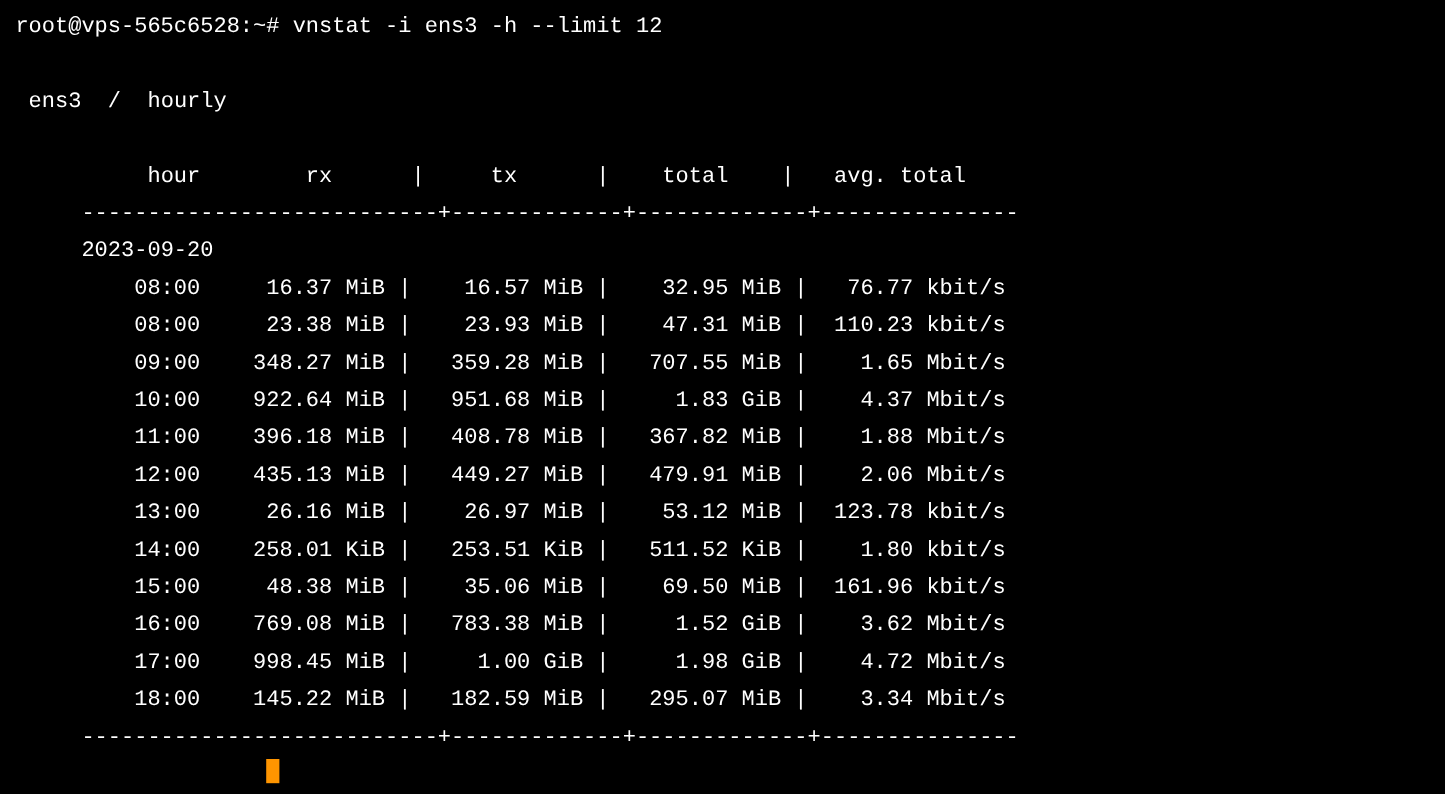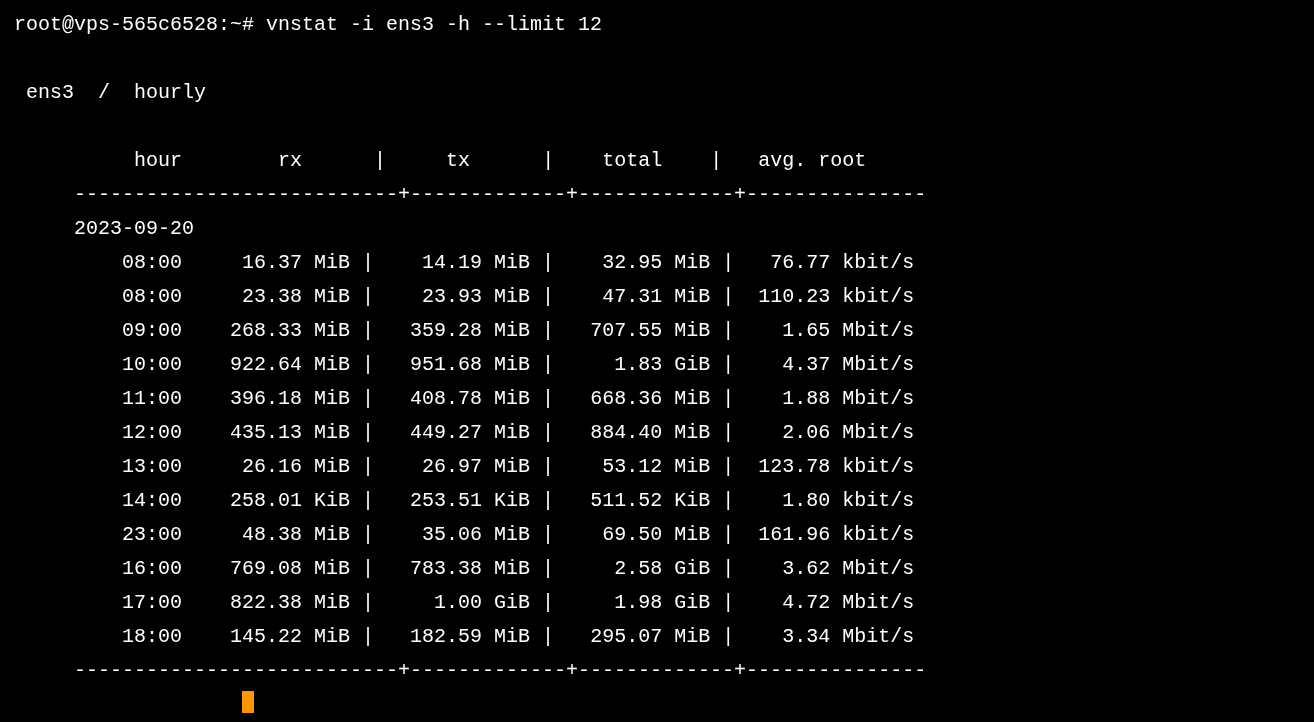--- a/index.html
+++ b/index.html
@@ -26,29 +26,29 @@
       vertical-align: -3px;
     }
   </style>
 </head>
 <body>
 
 <div class="terminal" id="term"><span>root@vps-565c6528:~#</span> <span>vnstat -i ens3 -h --limit 12</span>
 
  <span>ens3</span>  <span>/</span>  <span>hourly</span>
 
-          <span>hour</span>        <span>rx</span>      |     <span>tx</span>      |    <span>total</span>    |   <span>avg. root</span>
+          <span>hour</span>        <span>rx</span>      |     <span>tx</span>      |    <span>total</span>    |   <span>avg. total</span>
 <span>     ---------------------------+-------------+-------------+---------------</span>
      <span>2023-09-20</span>
-<span><span>         08:00</span><span>     16.37 MiB</span> |<span>    14.19 MiB</span> |<span>    32.95 MiB</span> |<span>   76.77 kbit/s</span></span>
+<span><span>         08:00</span><span>     16.37 MiB</span> |<span>    16.57 MiB</span> |<span>    32.95 MiB</span> |<span>   76.77 kbit/s</span></span>
 <span><span>         08:00</span><span>     23.38 MiB</span> |<span>    23.93 MiB</span> |<span>    47.31 MiB</span> |<span>  110.23 kbit/s</span></span>
-<span><span>         09:00</span><span>    268.33 MiB</span> |<span>   359.28 MiB</span> |<span>   707.55 MiB</span> |<span>    1.65 Mbit/s</span></span>
+<span><span>         09:00</span><span>    348.27 MiB</span> |<span>   359.28 MiB</span> |<span>   707.55 MiB</span> |<span>    1.65 Mbit/s</span></span>
 <span><span>         10:00</span><span>    922.64 MiB</span> |<span>   951.68 MiB</span> |<span>     1.83 GiB</span> |<span>    4.37 Mbit/s</span></span>
-<span><span>         11:00</span><span>    396.18 MiB</span> |<span>   408.78 MiB</span> |<span>   668.36 MiB</span> |<span>    1.88 Mbit/s</span></span>
-<span><span>         12:00</span><span>    435.13 MiB</span> |<span>   449.27 MiB</span> |<span>   884.40 MiB</span> |<span>    2.06 Mbit/s</span></span>
+<span><span>         11:00</span><span>    396.18 MiB</span> |<span>   408.78 MiB</span> |<span>   367.82 MiB</span> |<span>    1.88 Mbit/s</span></span>
+<span><span>         12:00</span><span>    435.13 MiB</span> |<span>   449.27 MiB</span> |<span>   479.91 MiB</span> |<span>    2.06 Mbit/s</span></span>
 <span><span>         13:00</span><span>     26.16 MiB</span> |<span>    26.97 MiB</span> |<span>    53.12 MiB</span> |<span>  123.78 kbit/s</span></span>
 <span><span>         14:00</span><span>    258.01 KiB</span> |<span>   253.51 KiB</span> |<span>   511.52 KiB</span> |<span>    1.80 kbit/s</span></span>
-<span><span>         23:00</span><span>     48.38 MiB</span> |<span>    35.06 MiB</span> |<span>    69.50 MiB</span> |<span>  161.96 kbit/s</span></span>
-<span><span>         16:00</span><span>    769.08 MiB</span> |<span>   783.38 MiB</span> |<span>     2.58 GiB</span> |<span>    3.62 Mbit/s</span></span>
-<span><span>         17:00</span><span>    822.38 MiB</span> |<span>     1.00 GiB</span> |<span>     1.98 GiB</span> |<span>    4.72 Mbit/s</span></span>
+<span><span>         15:00</span><span>     48.38 MiB</span> |<span>    35.06 MiB</span> |<span>    69.50 MiB</span> |<span>  161.96 kbit/s</span></span>
+<span><span>         16:00</span><span>    769.08 MiB</span> |<span>   783.38 MiB</span> |<span>     1.52 GiB</span> |<span>    3.62 Mbit/s</span></span>
+<span><span>         17:00</span><span>    998.45 MiB</span> |<span>     1.00 GiB</span> |<span>     1.98 GiB</span> |<span>    4.72 Mbit/s</span></span>
 <span><span>         18:00</span><span>    145.22 MiB</span> |<span>   182.59 MiB</span> |<span>   295.07 MiB</span> |<span>    3.34 Mbit/s</span></span>
 <span>     ---------------------------+-------------+-------------+---------------</span>
                    <span class="cursor"></span></div>
 
 </body></html>

